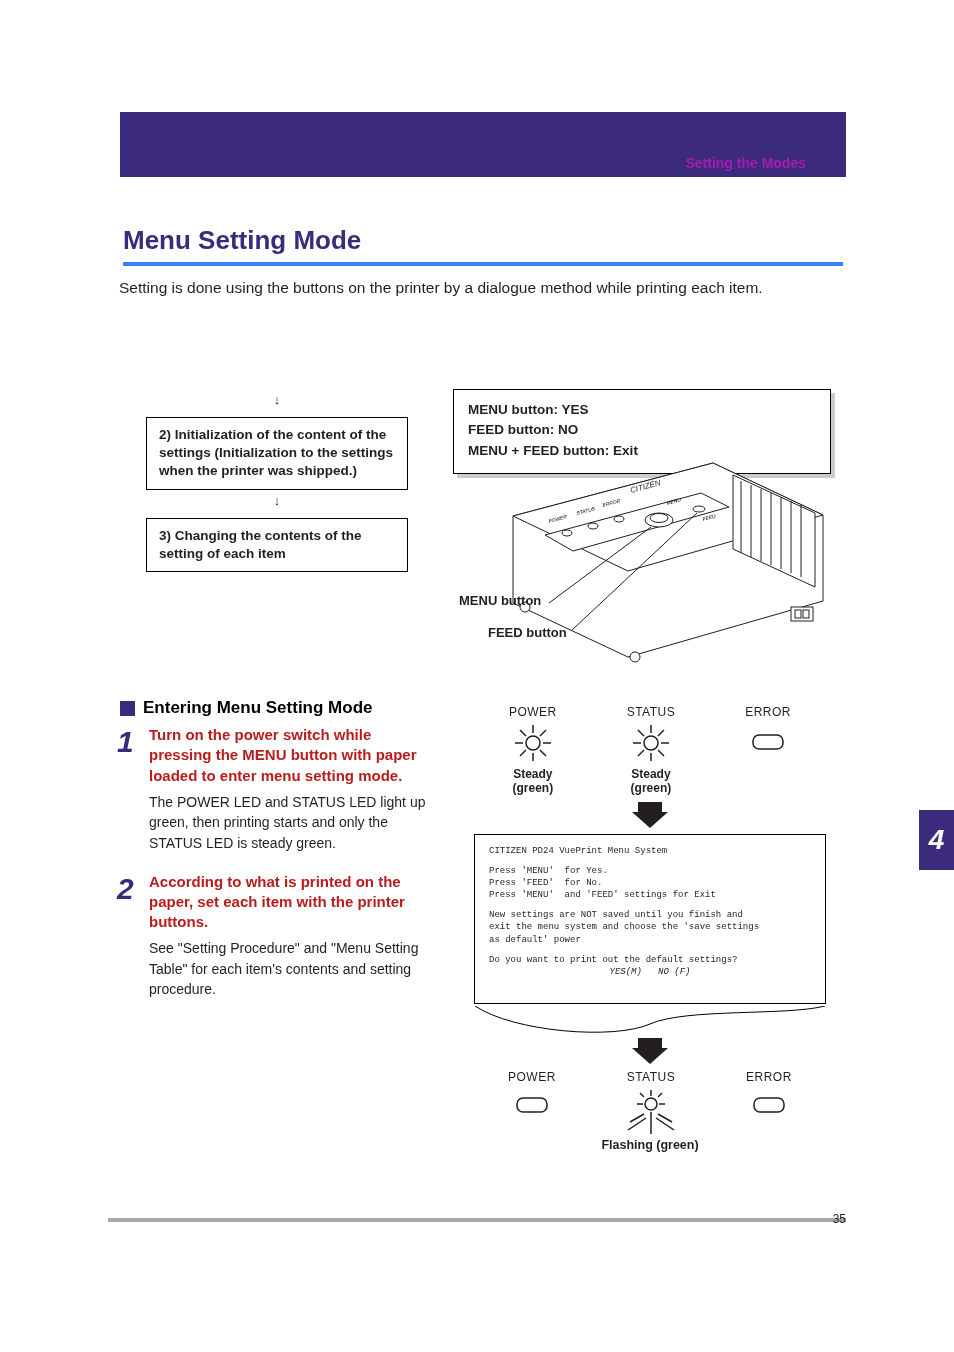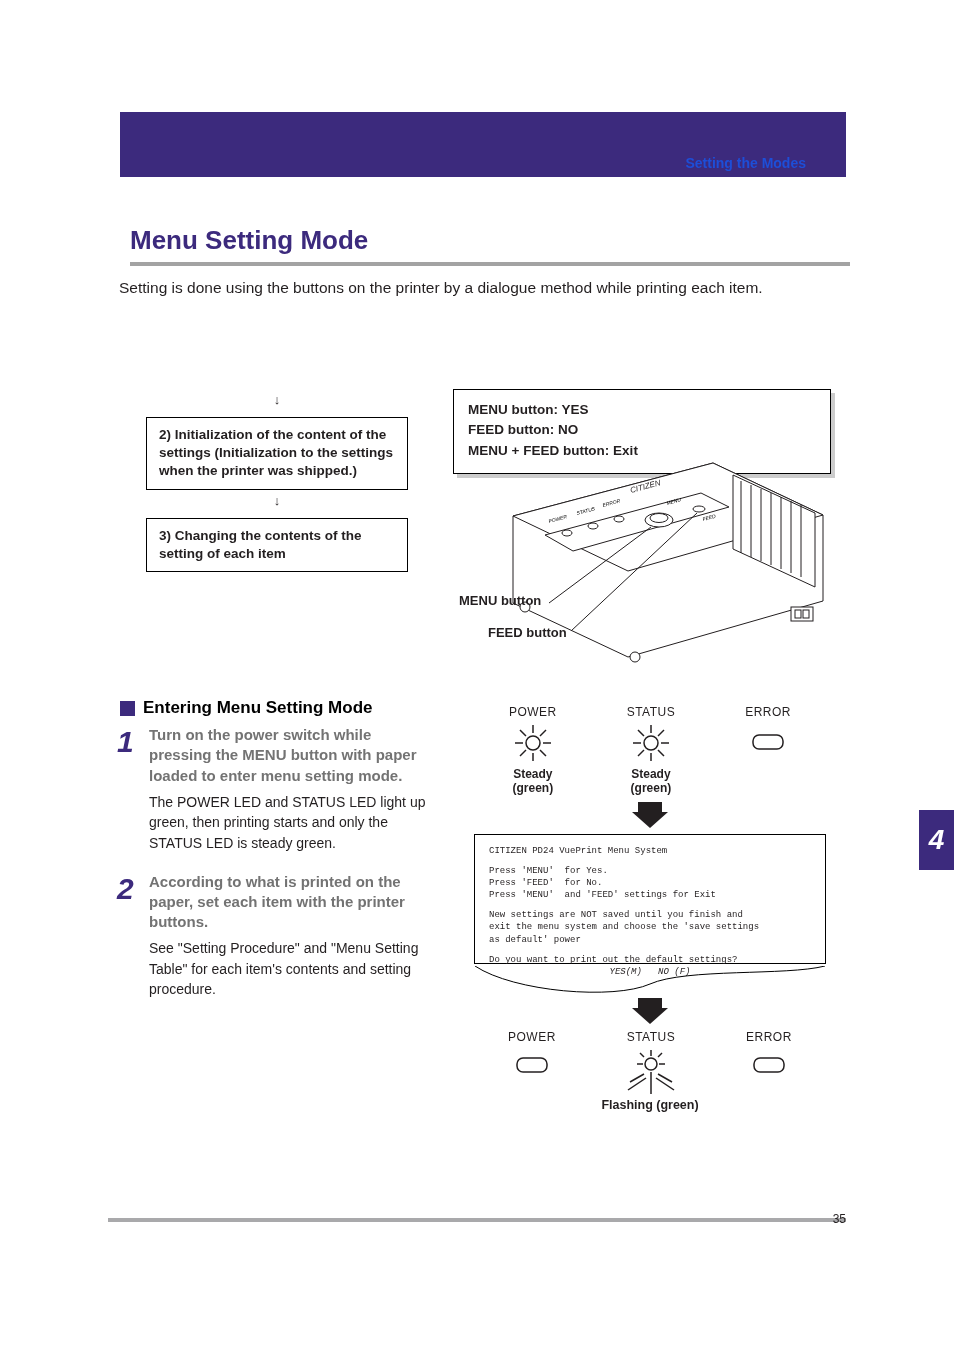--- a/index.html
+++ b/index.html
@@ -1,24 +1,24 @@
 <!DOCTYPE html>
 <html><head>
 <meta charset="utf-8">
 <style>
   * { box-sizing: border-box; margin: 0; padding: 0; }
   html, body { width: 954px; height: 1352px; font-family: Arial, Helvetica, sans-serif; background: #fff; color: #231f20; }
   .page { position: relative; width: 954px; height: 1352px; }
 
   
   .header-bar { position: absolute; left: 120px; top: 112px; width: 726px; height: 65px; background: #3c2a7d; }
-  .header-label { position: absolute; right: 148px; top: 155px; color: #1d4ed8; font-size: 14px; font-weight: 600; }
-
-  
-  .title-row { position: absolute; left: 130px; top: 225px; width: 720px; border-bottom: 4px solid #a3a3a3; }
+  .header-label { position: absolute; right: 148px; top: 155px; color: #a21caf; font-size: 14px; font-weight: 600; }
+
+  
+  .title-row { position: absolute; left: 123px; top: 225px; width: 720px; border-bottom: 4px solid #3b82f6; }
   .title-row .title { font-size: 26px; font-weight: 700; color: #3c2a7d; padding-bottom: 6px; display: inline-block; }
 
   .intro { position: absolute; left: 119px; top: 278px; width: 720px; font-size: 15.5px; line-height: 1.35; }
   .intro p { margin-bottom: 4px; }
 
   
   .flow { position: absolute; left: 146px; top: 389px; width: 262px; }
   .flow-box { border: 1px solid #000; padding: 8px 10px 8px 12px; font-size: 13.5px; font-weight: 700; line-height: 1.35; }
   .flow-arrow { text-align: center; font-size: 13px; padding: 3px 0 10px; letter-spacing: 0; }
 
@@ -33,34 +33,34 @@
   
   .subtitle-row { position: absolute; left: 120px; top: 698px; display: flex; align-items: center; gap: 8px; }
   .subtitle-row .sq { width: 15px; height: 15px; background: #3c2a7d; }
   .subtitle-row .txt { font-size: 17px; font-weight: 700; color: #000000; }
 
   
   .steps { position: absolute; left: 117px; top: 725px; width: 310px; }
   .step { display: flex; gap: 8px; margin-bottom: 18px; }
   .step-num { font-size: 30px; font-weight: 700; font-style: italic; color: #3c2a7d; line-height: 1; padding-top:2px; width: 24px; flex-shrink: 0; }
   .step-body { font-size: 15px; line-height: 1.35; }
-  .step-body .bold { font-weight: 700; color: #737373; display: block; margin-bottom: 6px; }
+  .step-body .bold { font-weight: 700; color: #b91c1c; display: block; margin-bottom: 6px; }
   .step-body .desc { font-size: 14px; line-height: 1.4; }
 
   
   .led-diagram { position: absolute; left: 474px; top: 705px; width: 352px; }
   .led-row { display: flex; justify-content: space-around; align-items: flex-start; }
   .led-col { text-align: center; }
   .led-name { font-size: 12px; letter-spacing: 0.5px; margin-bottom: 4px; }
   .led-sub { font-size: 12px; font-weight: 700; margin-top: 4px; line-height: 1.2; }
   .led-icon { display:block; margin: 0 auto; }
 
   .arrow-down { width: 0; height: 0; border-left: 18px solid transparent; border-right: 18px solid transparent; border-top: 16px solid #231f20; margin: 0 auto; }
   .arrow-stem { width: 24px; height: 10px; background: #231f20; margin: 0 auto; }
-  .printout-box { border: 1px solid #000; background: #fff; margin: 6px 0 4px; padding: 10px 14px 6px; font-family: "Courier New", monospace; font-size: 9px; line-height: 1.35; height:130px; }
+  .printout-box { border: 1px solid #000; background: #fff; margin: 6px 0 4px; padding: 10px 14px 6px; font-family: "Courier New", monospace; font-size: 9px; line-height: 1.35; height:170px; }
   .printout-box .pline { white-space: pre; }
   .printout-box .pcenter { text-align:center; white-space: pre; font-style: italic; }
 
   .flashing-label { text-align:center; font-size:12.5px; font-weight:700; }
 
   
   .tab { position: absolute; right: 0; top: 810px; width: 35px; height: 60px; background: #3c2a7d; color: #fff; font-size: 28px; font-style: italic; font-weight: 700; display: flex; align-items: center; justify-content: center; }
 
   
   .footer-rule { position: absolute; left: 108px; top: 1218px; width: 738px; height: 4px; background: #a9a9ab; }

